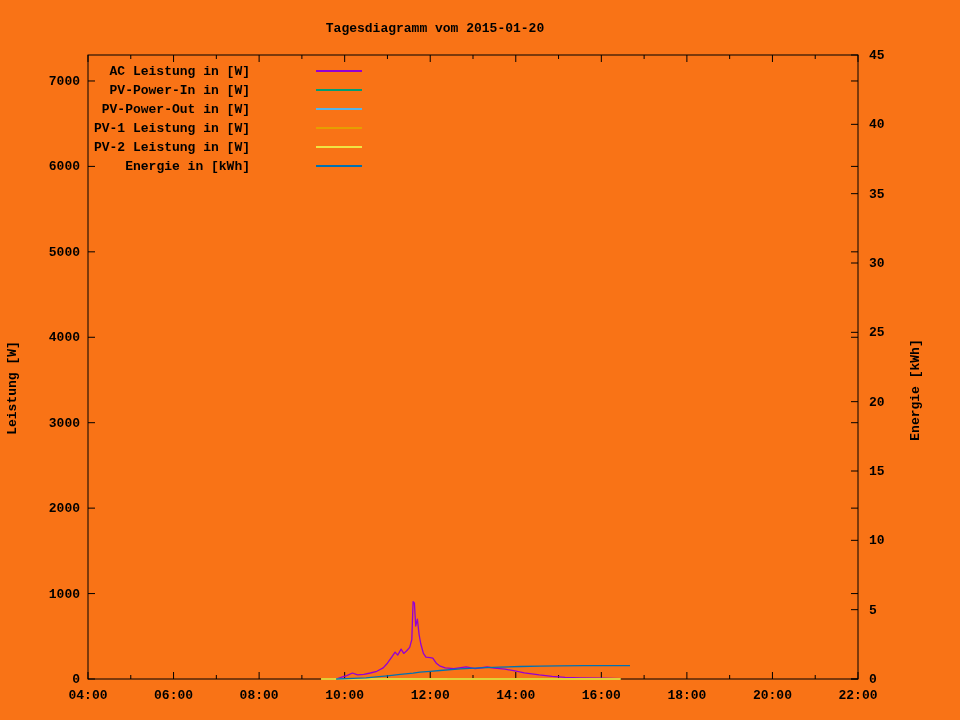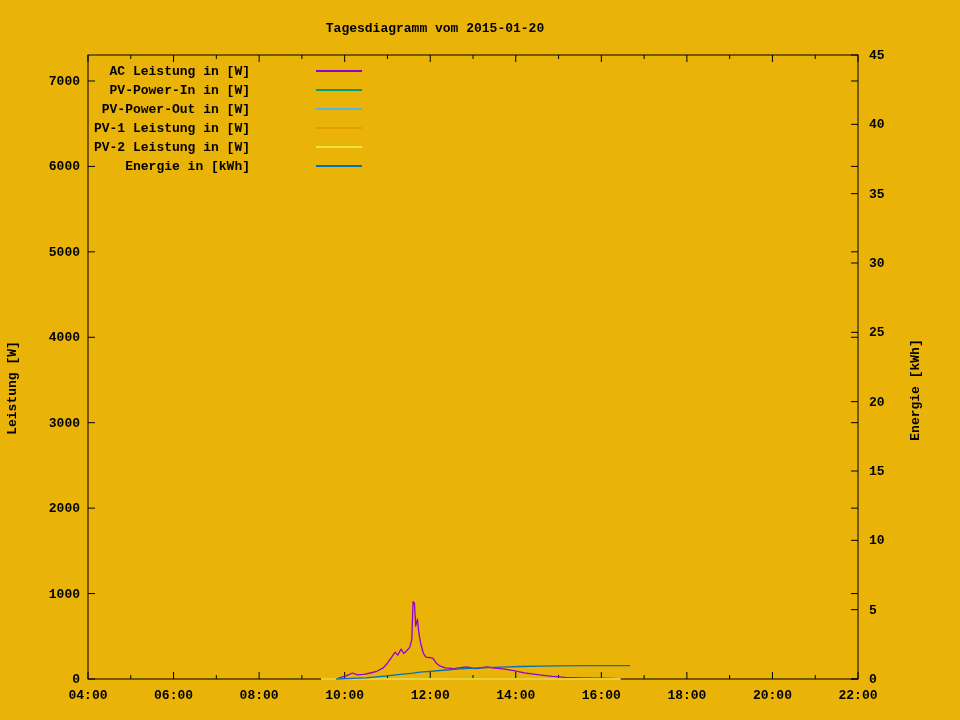--- a/index.html
+++ b/index.html
@@ -1,16 +1,16 @@
 <!DOCTYPE html>
 <html><head>
 <meta charset="utf-8">
 <style>
   html,body{margin:0;padding:0;background:#fff;}
-  .page{position:relative;width:960px;height:720px;background:#eab308;overflow:hidden;}
+  .page{position:relative;width:960px;height:720px;background:#f97316;overflow:hidden;}
   svg text{font-family:"Liberation Mono","DejaVu Sans Mono",monospace;font-weight:bold;font-size:13px;fill:#000000;}
   svg{display:block;}
 </style>
 </head>
 <body>
 
 <div class="page">
   <svg id="plot" width="960" height="720" viewBox="0 0 960 720">
 
     <text x="435" y="32" text-anchor="middle">Tagesdiagramm vom 2015-01-20</text>

